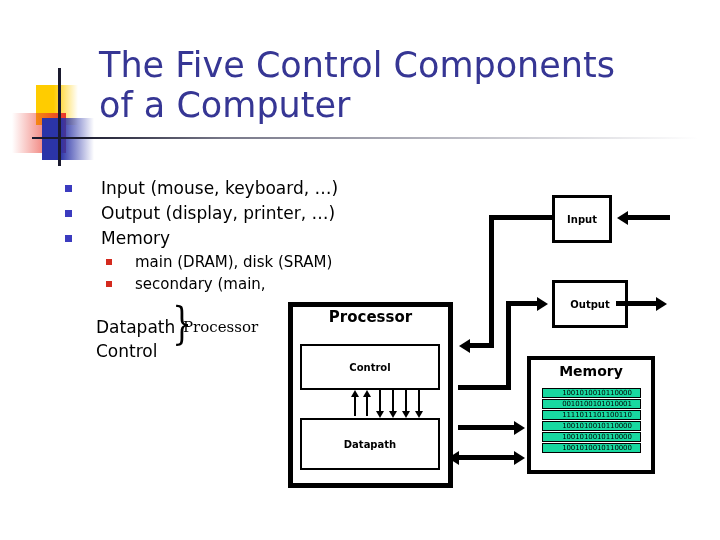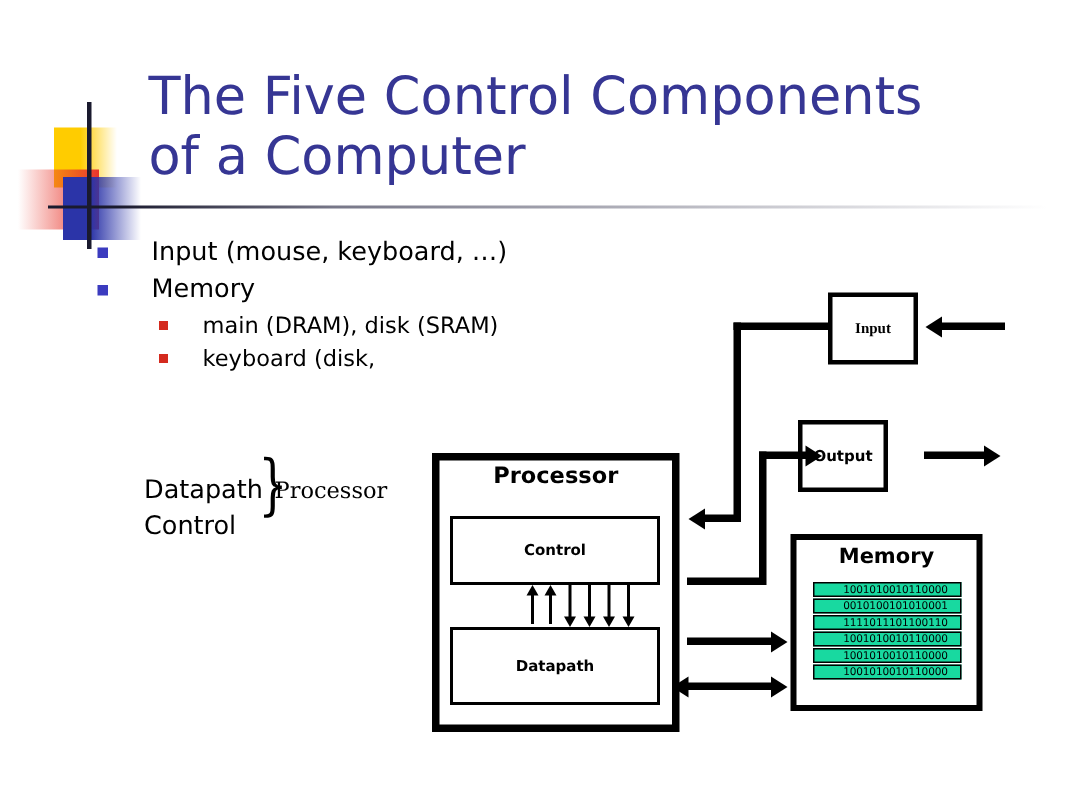--- a/index.html
+++ b/index.html
@@ -43,21 +43,21 @@
     position: absolute;
     left: 99px; top: 45px; width: 600px;
     color: #363694;
     font-size: 35px;
     line-height: 40px;
     font-family: "DejaVu Sans", "Liberation Sans", sans-serif;
     white-space: pre-line;
   }
 
   
-  .bullets { position: absolute; left: 63px; top: 156px; width: 340px; }
+  .bullets { position: absolute; left: 63px; top: 176px; width: 340px; }
   .b1 {
     position: relative;
     padding-left: 38px;
     font-size: 17px;
     line-height: 25px;
     color: #000;
   }
   .b1 > .mark {
     position: absolute; left: 2px; top: 9px;
     width: 7px; height: 7px; background: #3B3BBF;
@@ -99,22 +99,22 @@
     display: flex; align-items: center; justify-content: center;
     font-weight: bold; color: #000;
   }
   .proc-outer { left: 288px; top: 302px; width: 165px; height: 186px; border-width: 5px; }
   .proc-title {
     position: absolute; left: 288px; top: 308px; width: 165px;
     text-align: center; font-size: 15px; font-weight: bold; color: #000;
   }
   .proc-control { left: 300px; top: 344px; width: 140px; height: 46px; border-width: 2px; font-size: 10px; }
   .proc-datapath { left: 300px; top: 418px; width: 140px; height: 52px; border-width: 2px; font-size: 10px; }
-  .io-input  { left: 552px; top: 195px; width: 60px; height: 48px; border-width: 3px; font-size: 10px; font-family: Liberation Serif, serif; }
-  .io-output { left: 532px; top: 280px; width: 60px; height: 48px; border-width: 3px; font-size: 10px; }
+  .io-input  { left: 552px; top: 195px; width: 60px; height: 48px; border-width: 3px; font-size: 10px; }
+  .io-output { left: 552px; top: 280px; width: 76px; height: 48px; border-width: 3px; font-size: 10px; }
   .mem-box {
     left: 527px; top: 356px; width: 128px; height: 118px; border-width: 4px;
     display: block;
   }
   .mem-title {
     position: absolute; left: 527px; top: 363px; width: 128px;
     text-align: center; font-size: 14px; font-weight: bold; color: #000;
   }
   .mem-grid {
     position: absolute; left: 542px; top: 388px; width: 99px;
@@ -157,29 +157,33 @@
 <div class="title">The Five Control Components
 of a Computer</div>
 
 <div class="bullets">
   <div class="b1">
     <span class="mark"></span>
     <span>Input (mouse, keyboard, …)</span>
   </div>
   <div class="b1">
     <span class="mark"></span>
+    <span>Output (display, printer, …)</span>
+  </div>
+  <div class="b1">
+    <span class="mark"></span>
     <span>Memory</span>
   </div>
   <div class="b2">
     <span class="mark"></span>
     <span>main (DRAM), disk (SRAM)</span>
   </div>
   <div class="b2">
     <span class="mark"></span>
-    <span>keyboard (disk,</span>
+    <span>secondary (main,</span>
   </div>
 </div>
 
 <div class="brace-row">
   <div class="brace-labels">
     <div>Datapath</div>
     <div>Control</div>
   </div>
   <div class="brace-glyph">}</div>
   <div class="brace-text">

